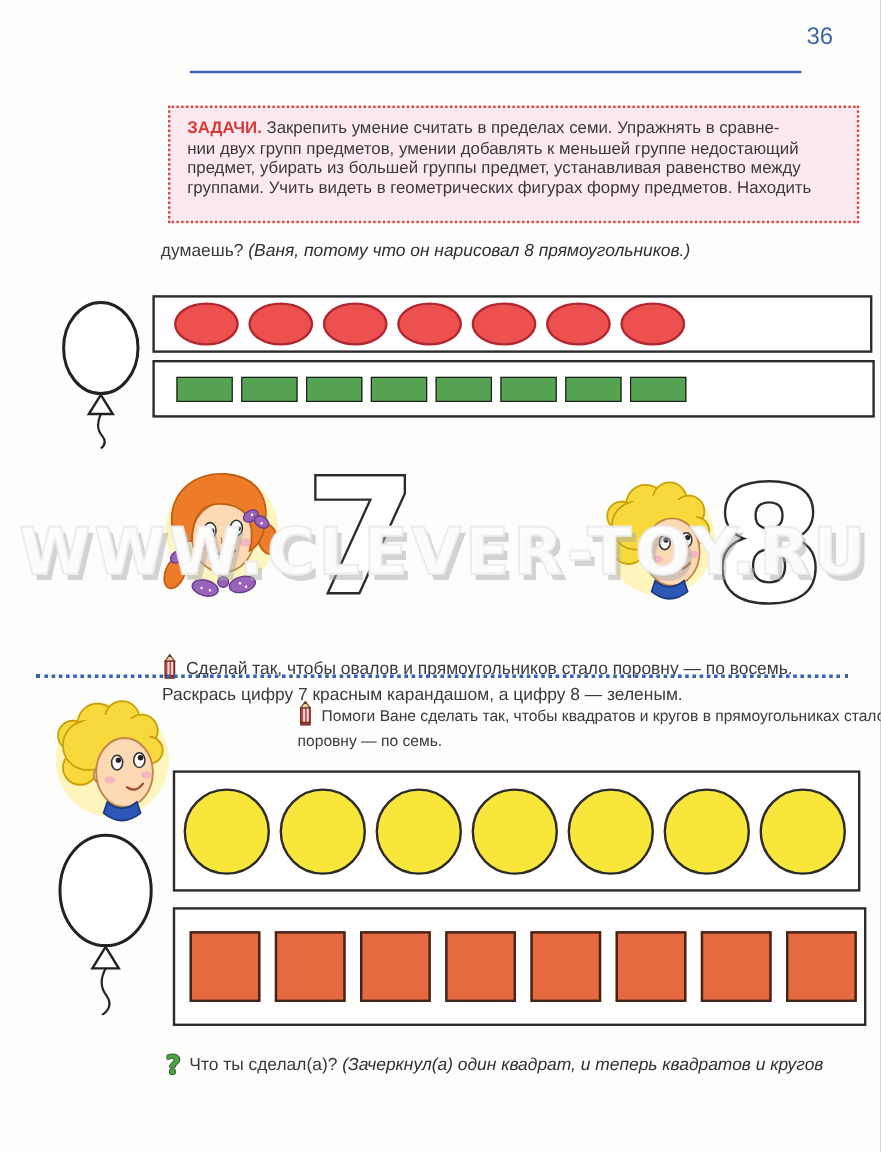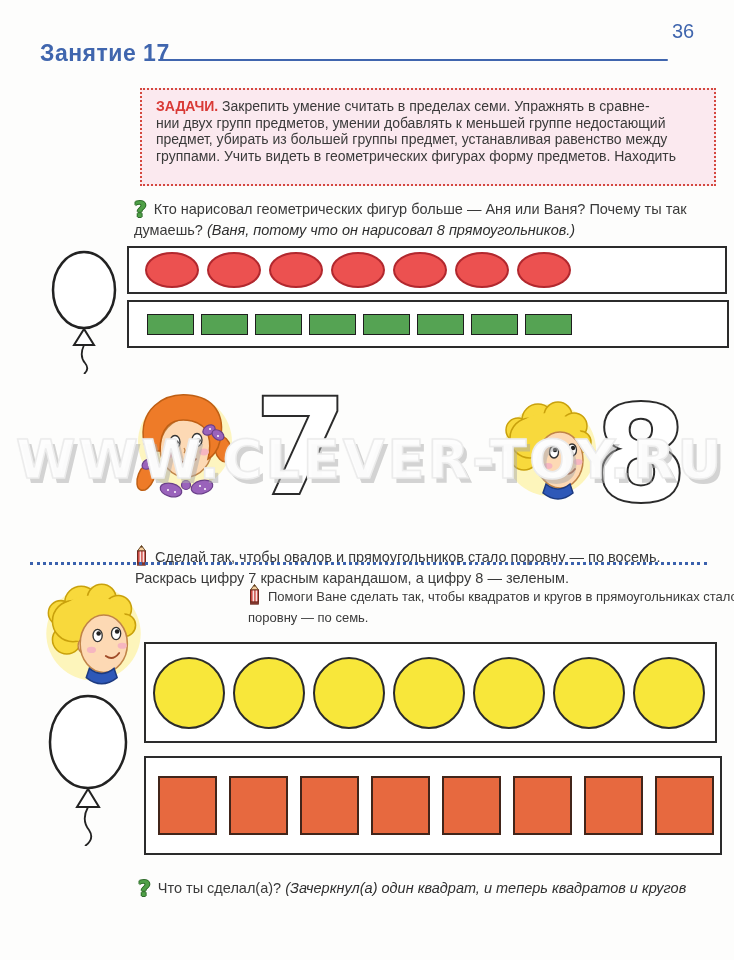--- a/index.html
+++ b/index.html
@@ -38,33 +38,31 @@
   .watermark{left:16px;top:428px;width:706px;z-index:30;font-family:"DejaVu Sans",sans-serif;font-weight:bold;
              font-size:54px;letter-spacing:3px;white-space:nowrap;color:rgba(255,255,255,.93);
              -webkit-text-stroke:1.5px #ececec;text-shadow:4px 5px 0 rgba(170,170,170,.5),0 0 2px #e2e2e2;pointer-events:none;}
   svg{display:block;}
 </style>
 </head>
 <body>
 
 <div class="page">
 
-  <span class="abs lesson-title">Занятие 17</span>
   <div class="abs header-line"></div>
   <span class="abs page-number">36</span>
 
   <div class="abs tasks-box">
     <div class="t-line"><span class="tasks-label">ЗАДАЧИ.</span> <span>Закрепить умение считать в пределах семи. Упражнять в сравне-</span></div>
     <div class="t-line">нии двух групп предметов, умении добавлять к меньшей группе недостающий</div>
     <div class="t-line">предмет, убирать из большей группы предмет, устанавливая равенство между</div>
     <div class="t-line">группами. Учить видеть в геометрических фигурах форму предметов. Находить</div>
   </div>
 
   <div class="abs text-block" style="left:134px;top:199px;">
-    <div class="t-line"><span class="q-icon">?</span><span>Кто нарисовал геометрических фигур больше — Аня или Ваня? Почему ты так</span></div>
     <div class="t-line"><span>думаешь?</span> <span class="answer">(Ваня, потому что он нарисовал 8 прямоугольников.)</span></div>
   </div>
 
   <svg class="abs" style="left:46px;top:250px;" width="76" height="124" viewBox="0 0 76 124">
     <ellipse cx="38" cy="40" rx="31" ry="38" fill="#fff" stroke="#222" stroke-width="2.5"></ellipse>
     <path d="M38,79 L28,95 L48,95 Z" fill="#fff" stroke="#222" stroke-width="2"></path>
     <path d="M38,95 Q33,106 39,113 Q44,119 38,124" fill="none" stroke="#222" stroke-width="1.8"></path>
   </svg>
 
   <div class="abs frame frame-ovals">

